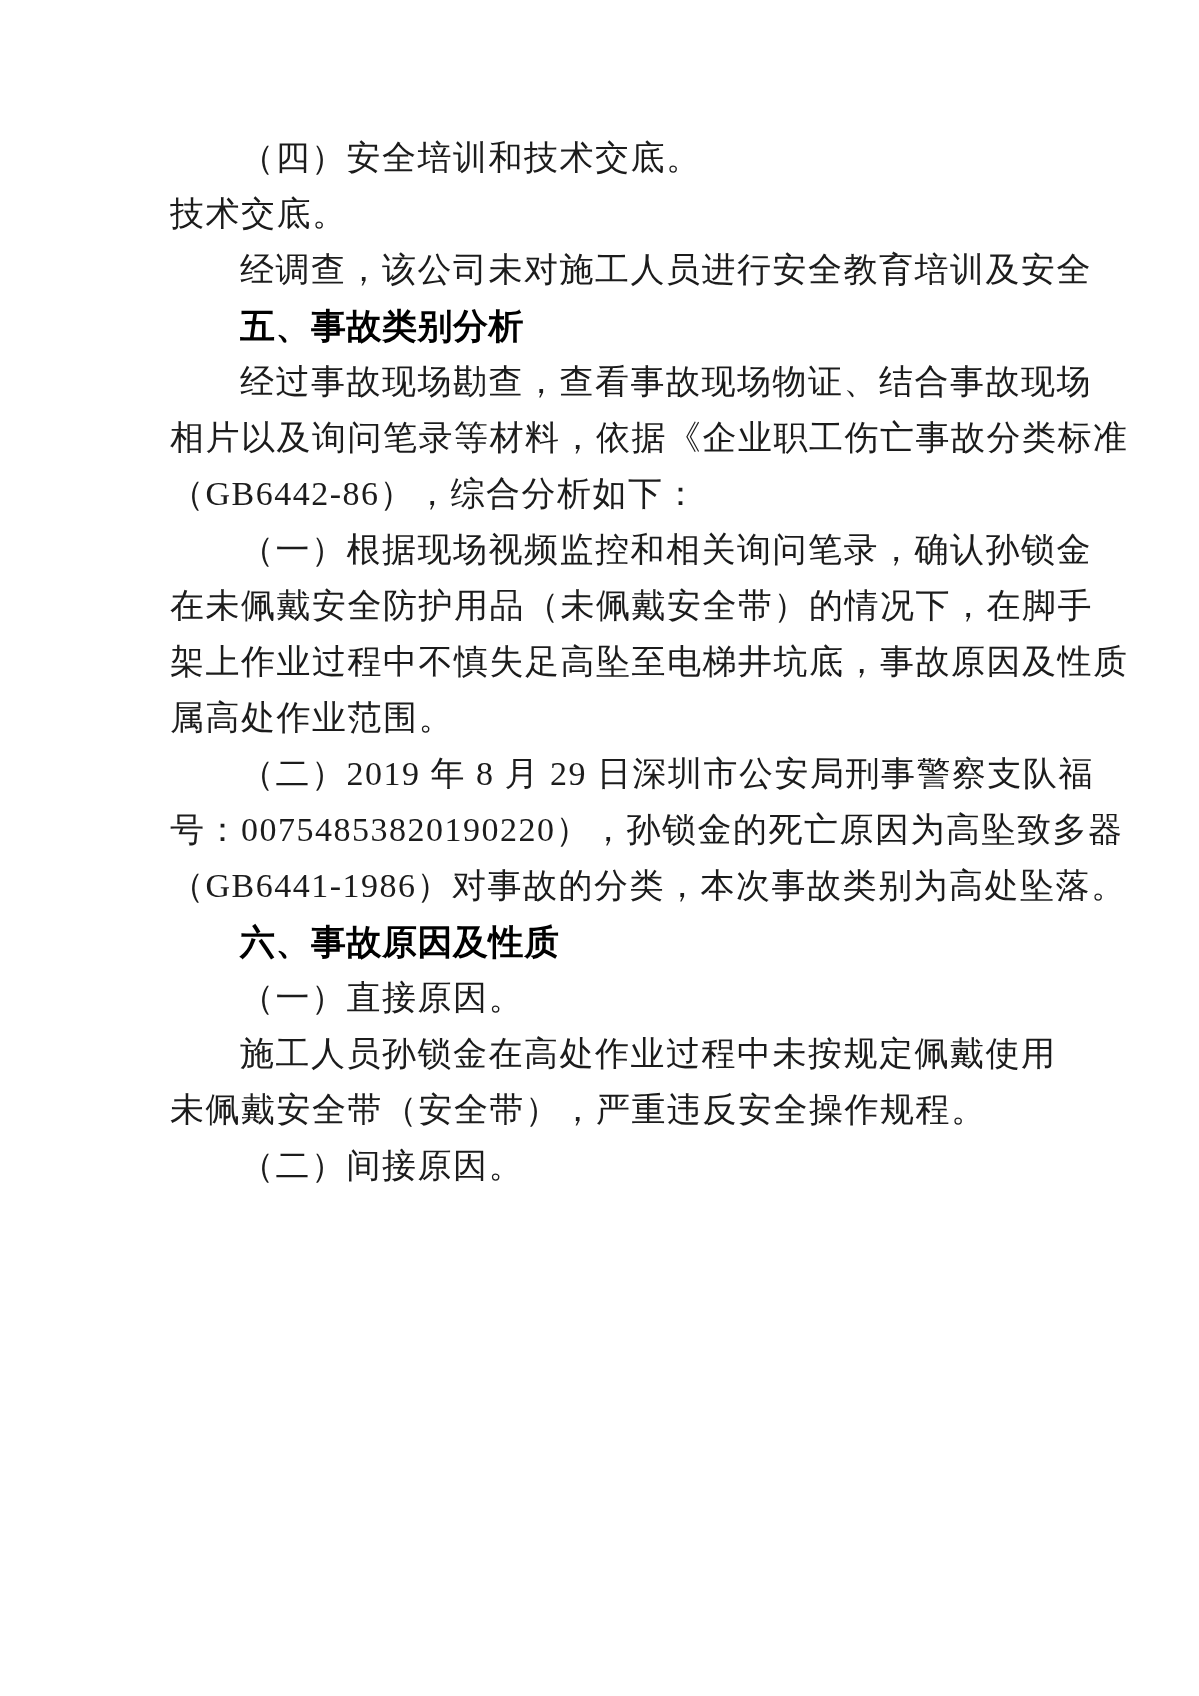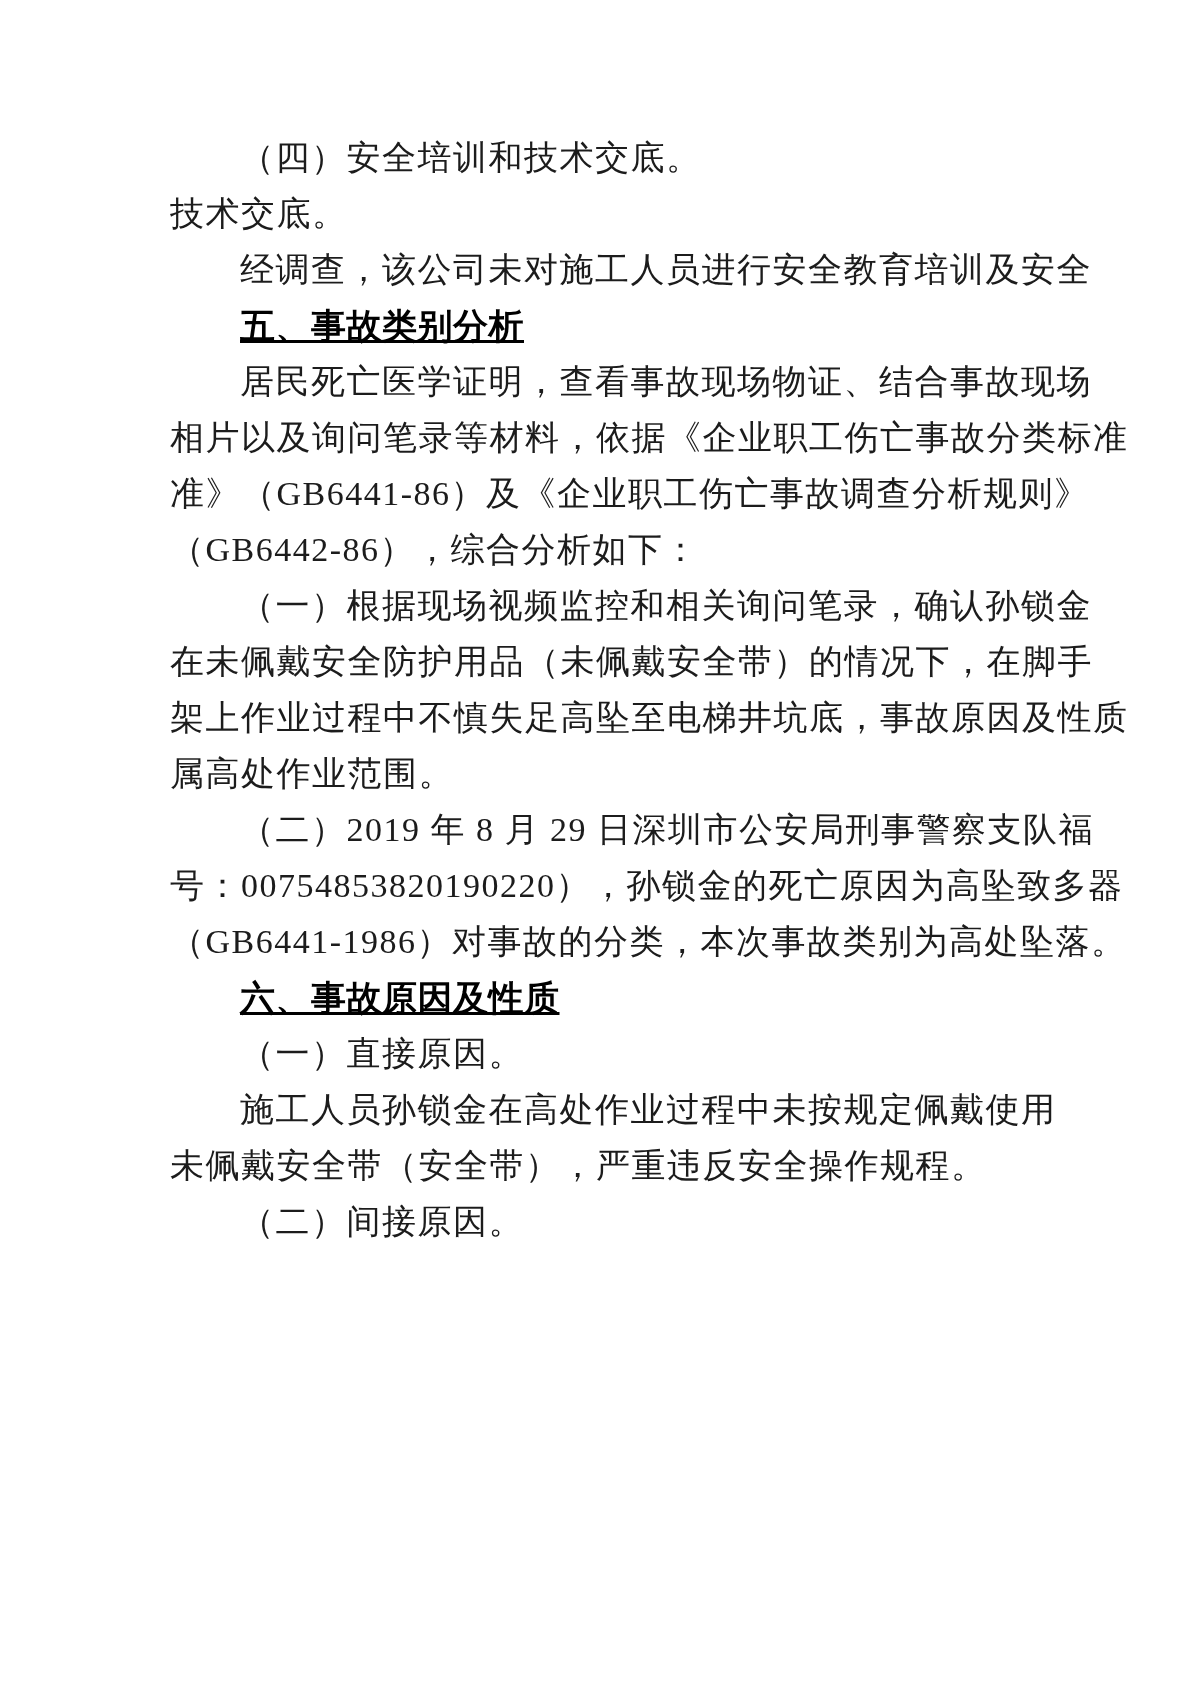--- a/index.html
+++ b/index.html
@@ -32,21 +32,20 @@
   }
   .line.indent {
     padding-left: 70px;
   }
   .line.heading {
     font-family: "Liberation Sans", "DejaVu Sans", sans-serif;
     font-weight: 700;
     font-size: 35px;
     letter-spacing: 0.5px;
     color: #000000;
-    text-decoration: underline;
   }
   .footer {
     position: absolute;
     top: 1540px;
     left: 0;
     width: 1199px;
     text-align: left;
     font-family: Liberation Sans, sans-serif;
     font-size: 25px;
     line-height: 32px;
@@ -55,23 +54,22 @@
 </style>
 </head>
 <body>
 
 <div class="page">
   <div class="content" id="doc-body">
       <div class="line indent">（四）安全培训和技术交底。</div>
       <div class="line">技术交底。</div>
       <div class="line indent">经调查，该公司未对施工人员进行安全教育培训及安全</div>
       <div class="line indent heading">五、事故类别分析</div>
-      <div class="line indent">居民死亡医学证明，查看事故现场物证、结合事故现场</div>
+      <div class="line indent">经过事故现场勘查，查看事故现场物证、结合事故现场</div>
       <div class="line">相片以及询问笔录等材料，依据《企业职工伤亡事故分类标准</div>
-      <div class="line">准》（GB6441-86）及《企业职工伤亡事故调查分析规则》</div>
       <div class="line">（GB6442-86），综合分析如下：</div>
       <div class="line indent">（一）根据现场视频监控和相关询问笔录，确认孙锁金</div>
       <div class="line">在未佩戴安全防护用品（未佩戴安全带）的情况下，在脚手</div>
       <div class="line">架上作业过程中不慎失足高坠至电梯井坑底，事故原因及性质</div>
       <div class="line">属高处作业范围。</div>
       <div class="line indent">（二）2019 年 8 月 29 日深圳市公安局刑事警察支队福</div>
       <div class="line">号：00754853820190220），孙锁金的死亡原因为高坠致多器</div>
       <div class="line">（GB6441-1986）对事故的分类，本次事故类别为高处坠落。</div>
       <div class="line indent heading">六、事故原因及性质</div>
       <div class="line indent">（一）直接原因。</div>

